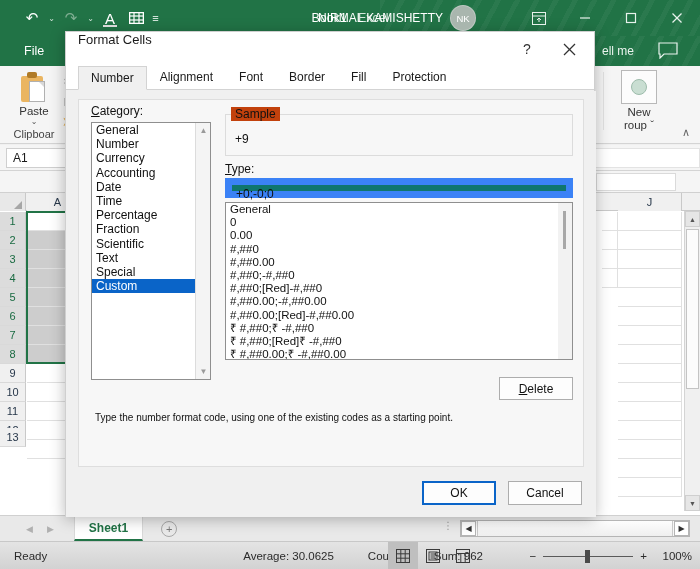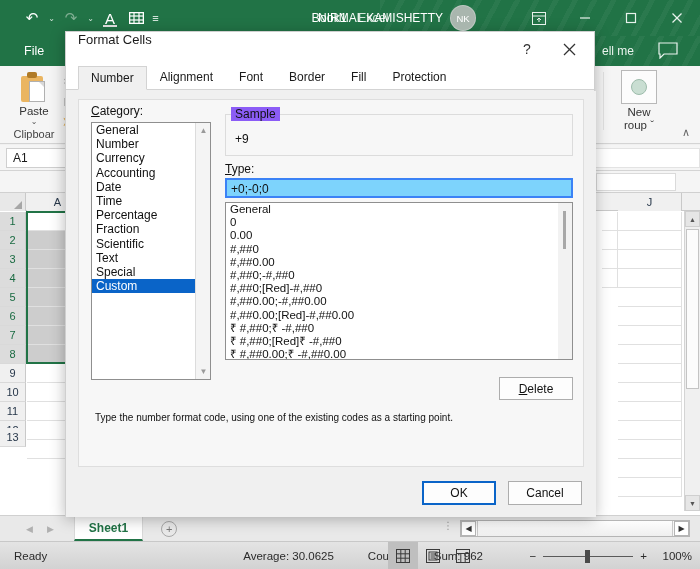--- a/index.html
+++ b/index.html
@@ -182,27 +182,27 @@
   .catlist {
     position: absolute; left: 12px; top: 22px; width: 120px; height: 258px;
     background: #fff; border: 1px solid #8f8f8f; overflow:hidden;
   }
   .catitem { height: 14.2px; line-height: 14.2px; padding-left: 4px; font-size: 12px; color: #111; white-space:nowrap;}
   .catitem.sel { background: #0a64c8; color: #fff; }
   .cat-sb { position: absolute; right: 0; top: 0; width: 15px; height: 256px; background: #f4f4f4; border-left: 1px solid #dcdcdc; }
   .sb-arrow { width:15px;height:15px;display:flex;align-items:center;justify-content:center;color:#9a9a9a;font-size:8px;}
 
   .sample-box { position:absolute; left: 146px; top: 14px; width: 348px; height: 42px; border: 1px solid #dcdcdc; }
-  .sample-leg { position:absolute; left: 152px; top: 7px; background:#8b5cf6; padding: 0 4px; font-size: 12px; color:#111;}
+  .sample-leg { position:absolute; left: 152px; top: 7px; background:#c2410c; padding: 0 4px; font-size: 12px; color:#111;}
   .sample-val { position:absolute; left: 156px; top: 32px; font-size: 12px; color: #111; }
 
   .type-lbl { left: 146px; top: 62px; }
   .type-input {
     position:absolute; left: 146px; top: 78px; width: 348px; height: 20px;
-    background: #7dd3fc; border: 2px solid #3b82f6; font-size: 12px; color: #111;
+    background: #0f766e; border: 7px solid #3b82f6; font-size: 12px; color: #111;
     padding-left: 4px; line-height: 19px;
   }
   .type-list {
     position:absolute; left: 146px; top: 102px; width: 348px; height: 158px;
     background: #fff; border: 1px solid #8f8f8f; overflow: hidden;
   }
   .typeitem { height: 13.2px; line-height: 13.2px; padding-left: 4px; font-size: 11.5px; color: #111; white-space:nowrap;}
   .type-sb { position:absolute; right:0; top:0; width: 14px; height: 156px; background:#f2f2f2; }
   .type-thumb { position:absolute; left:5px; top:8px; width:3px; height:38px; background:#a8a8a8; }
 

